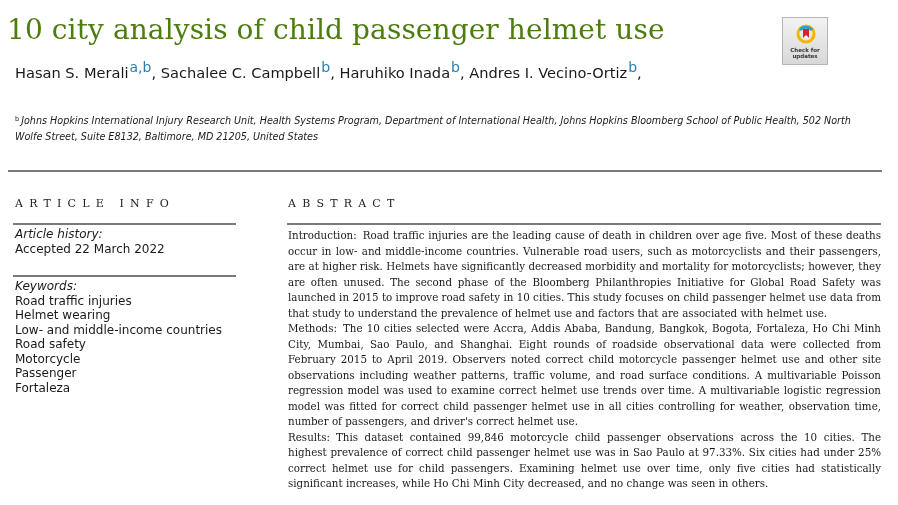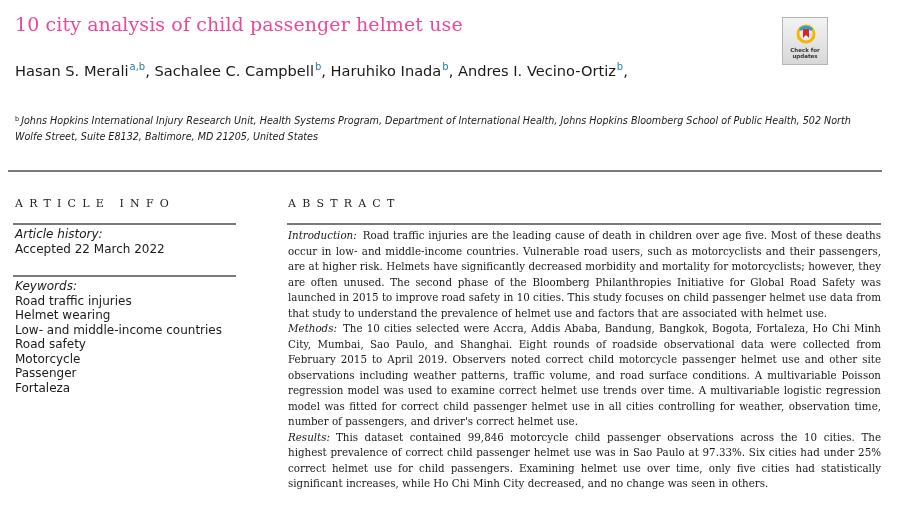--- a/index.html
+++ b/index.html
@@ -3,31 +3,31 @@
   <meta charset="utf-8">
   <style>
     html, body { margin: 0; padding: 0; }
     body {
       width: 898px; height: 505px; overflow: hidden;
       background: #ffffff; color: #1a1a1a;
       font-family: "DejaVu Sans", sans-serif;
       position: relative;
     }
     .title {
-      position: absolute; left: 15px; top: 13px;
+      position: absolute; left: 7px; top: 13px;
       font-family: "DejaVu Serif", serif;
-      font-size: 19px; color: #ec4899; letter-spacing: 0.1px;
+      font-size: 28px; color: #4d7c0f; letter-spacing: 0.1px;
       white-space: nowrap;
     }
     .authors {
       position: absolute; left: 15px; top: 56px; width: 760px;
       font-family: "DejaVu Sans", sans-serif;
       font-size: 14.6px; line-height: 22px; color: #1a1a1a;
     }
-    .authors sup { color: #2a7fb0; font-size: 10px; vertical-align: 6px; margin-left: 1px; }
+    .authors sup { color: #2a7fb0; font-size: 14px; vertical-align: 6px; margin-left: 1px; }
     .badge {
       position: absolute; left: 782px; top: 17px; width: 46px; height: 48px;
       border: 1px solid #b5b5b5; background: linear-gradient(#f2f2f2, #d8d8d8);
       box-sizing: border-box;
     }
     .badge .ring {
       position: absolute; left: 13px; top: 6px; width: 20px; height: 20px;
     }
     .badge .btext {
       position: absolute; left: 0; top: 29px; width: 100%; text-align: center;
@@ -49,21 +49,21 @@
     .info-block {
       position: absolute; left: 15px; font-size: 12px; line-height: 14.5px; color: #1a1a1a;
     }
     .info-block .lbl { font-style: italic; }
     .abstract {
       position: absolute; left: 288px; top: 228px; width: 593px;
       font-family: "DejaVu Serif", serif; font-size: 10.3px; line-height: 15.5px;
       text-align: justify; color: #1a1a1a;
     }
     .abstract p { margin: 0; }
-    .abstract .lbl { font-style: italic; margin-right: 6px; }
+    .abstract .lbl { margin-right: 6px; }
   </style>
 </head>
 <body>
 
 <div class="title">10 city analysis of child passenger helmet use</div>
 
 <div class="authors">
   <span><span>Hasan S. Merali</span><sup>a,b</sup></span><span>, </span>
   <span><span>Sachalee C. Campbell</span><sup>b</sup></span><span>, </span>
   <span><span>Haruhiko Inada</span><sup>b</sup></span><span>, </span>

